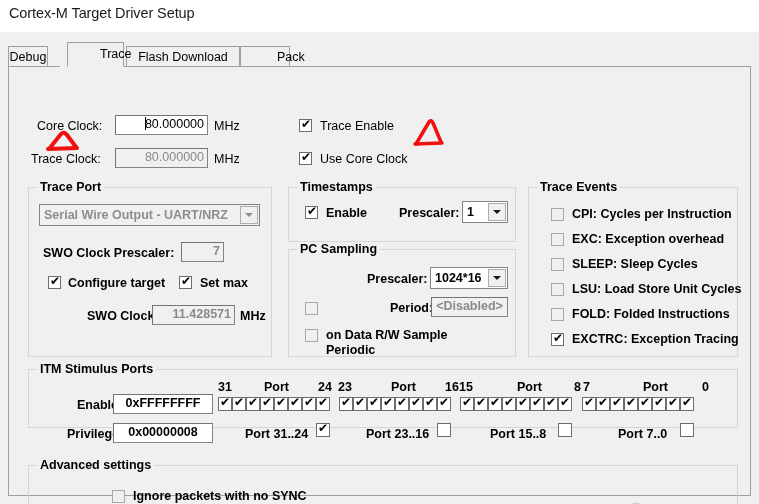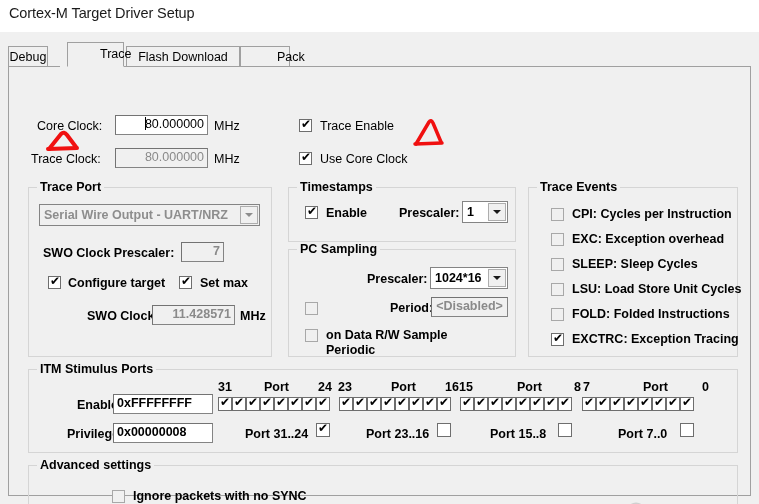--- a/index.html
+++ b/index.html
@@ -342,21 +342,21 @@
 
         <div class="cb dis" style="left:22px; top:120px;"></div>
         <div class="lbl" style="left:43px; top:119px;">FOLD: Folded Instructions</div>
 
         <div class="cb" style="left:22px; top:145px;">
             <span class="mark">✔</span>
           </div>
         <div class="lbl" style="left:43px; top:144px;">EXCTRC: Exception Tracing</div>
       </div>
 
-      <div class="group" style="left:19px; top:302px; width:710px; height:84px;">
+      <div class="group" style="left:19px; top:302px; width:710px; height:59px;text-align:center;">
         <div class="group-title">ITM Stimulus Ports</div>
 
         <div class="lbl" style="left:48px; top:28px;">Enable:</div>
         <div class="tbox" style="left:84px; top:24px; width:100px;">0xFFFFFFFF</div>
 
         <div class="lbl" style="left:38px; top:57px;">Privilege:</div>
         <div class="tbox" style="left:84px; top:53px; width:100px;">0x00000008</div>
 
         <div class="lbl" style="left:189px; top:10px;">31</div>
         <div class="lbl" style="left:235px; top:10px;">Port</div>

